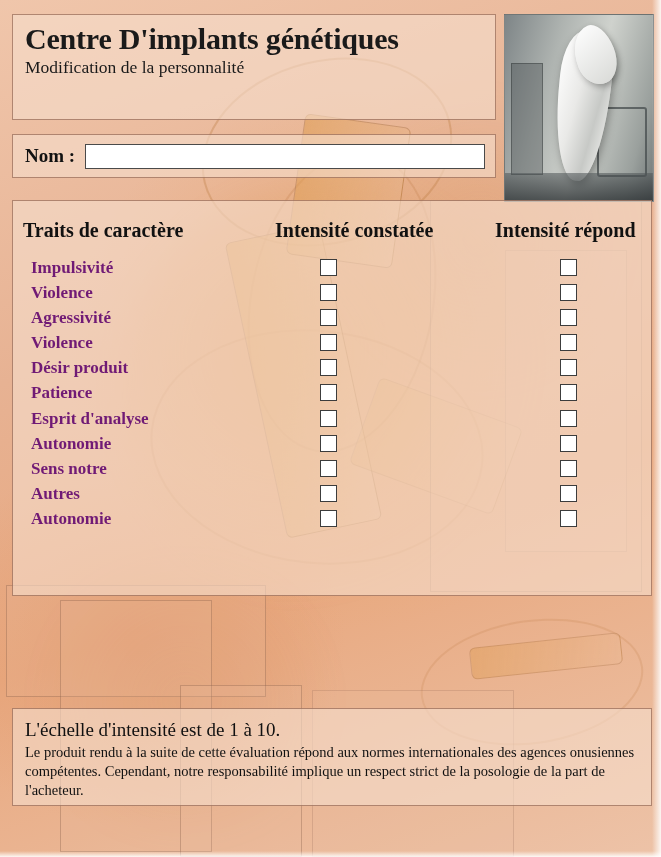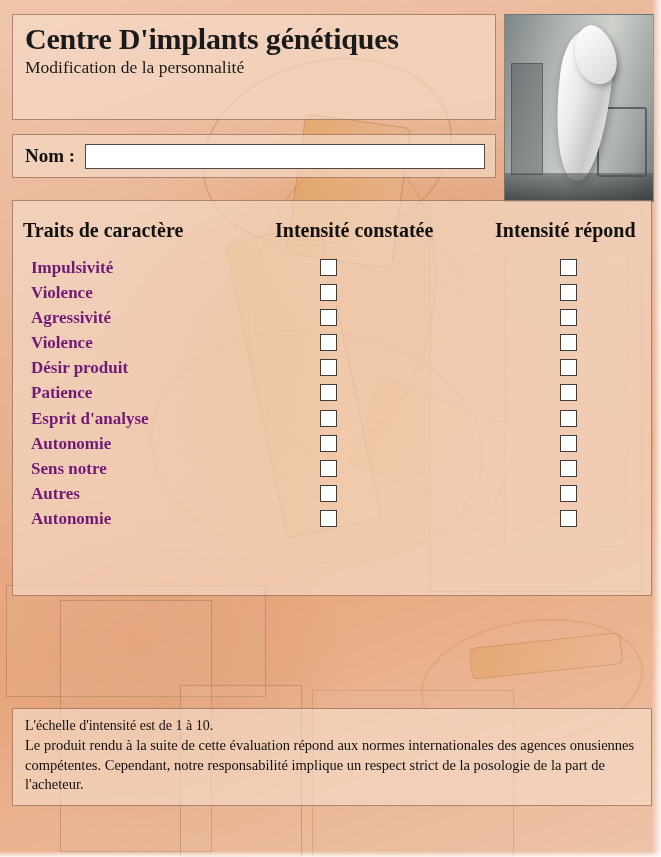--- a/index.html
+++ b/index.html
@@ -209,21 +209,21 @@
     box-sizing: border-box;
   }
   .cbox.c2 { left: 307px; }
   .cbox.c3 { left: 547px; }
 
   .notes-panel {
     left: 12px; top: 708px; width: 640px; height: 98px;
     padding: 8px 12px;
   }
   .notes-line {
-    font-size: 14px;
+    font-size: 19px;
     color: #111;
     line-height: 1.32;
   }
   .notes-block {
     font-size: 14.5px;
     color: #111;
     line-height: 1.32;
     margin-top: 1px;
   }
 

